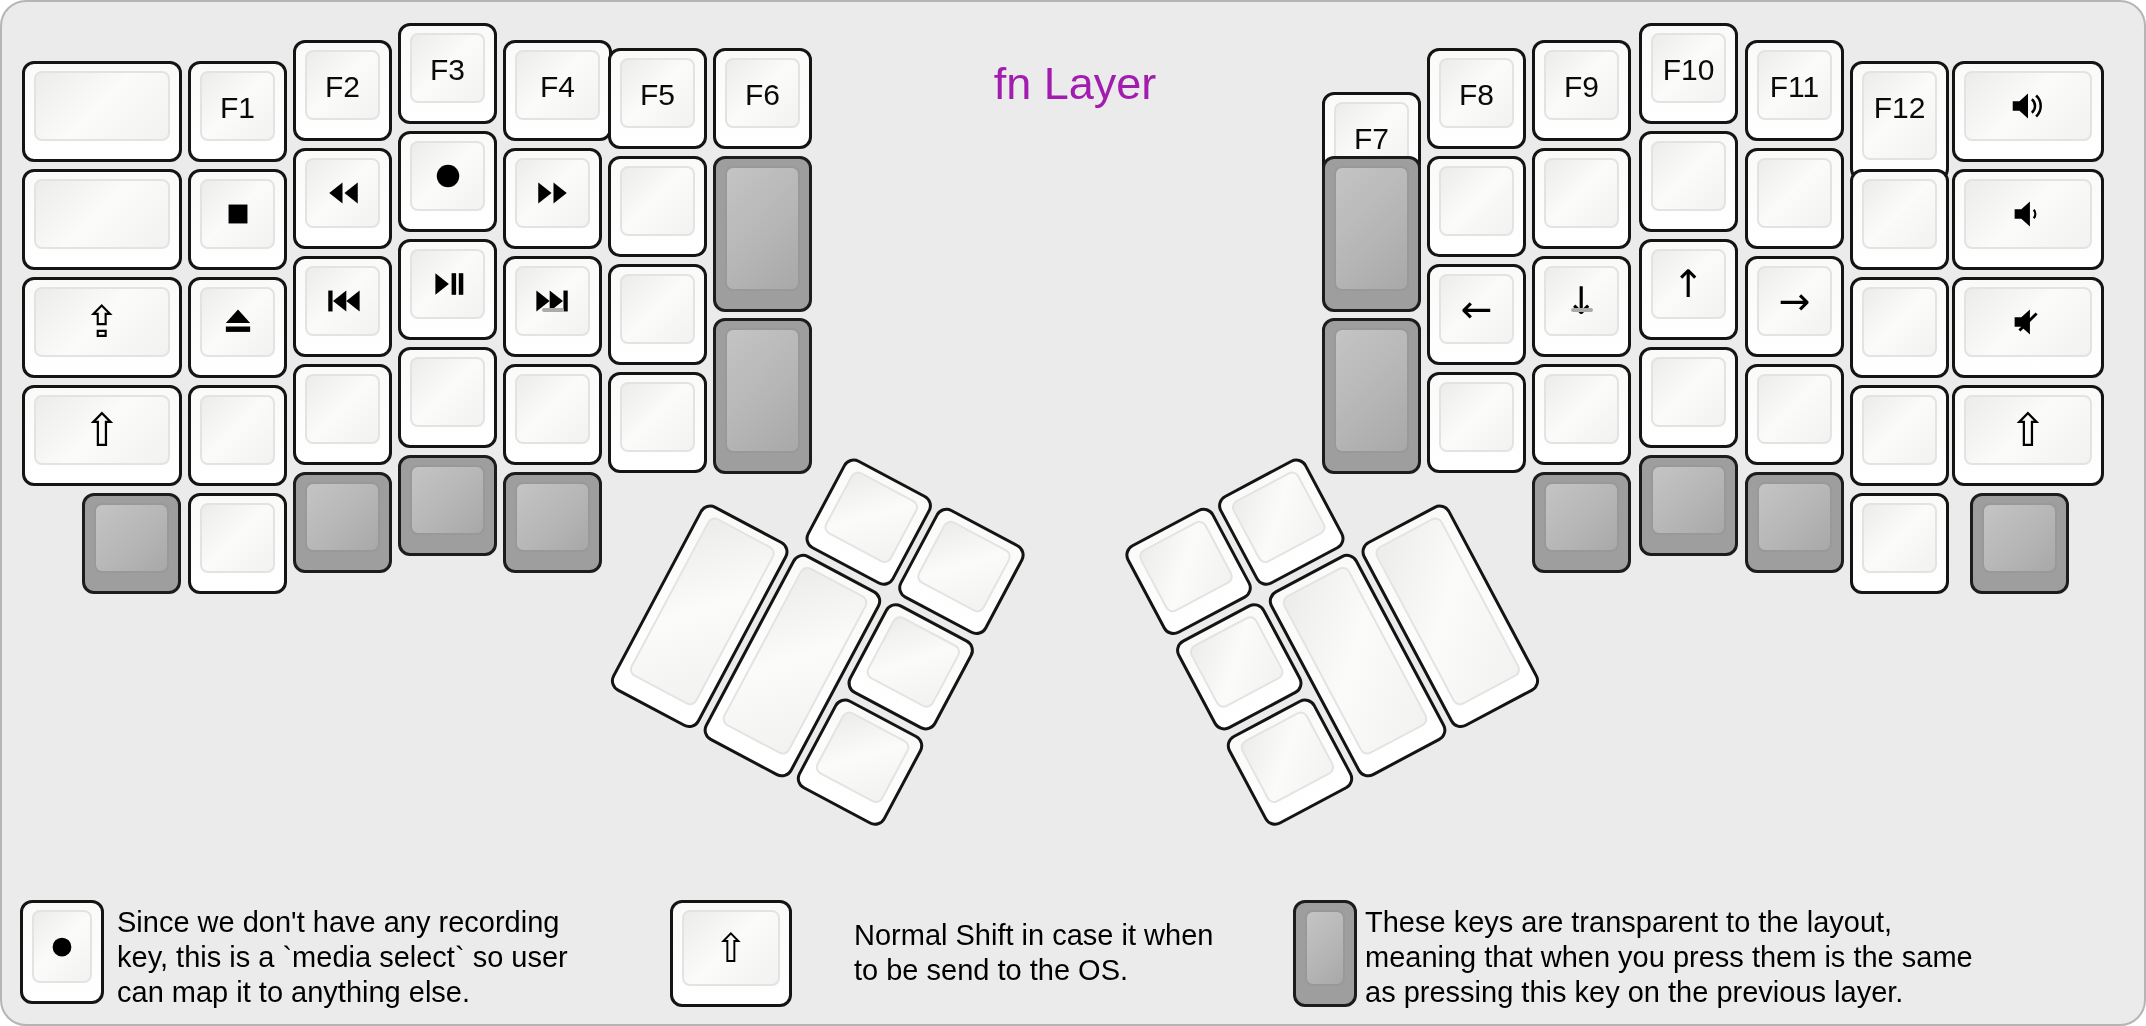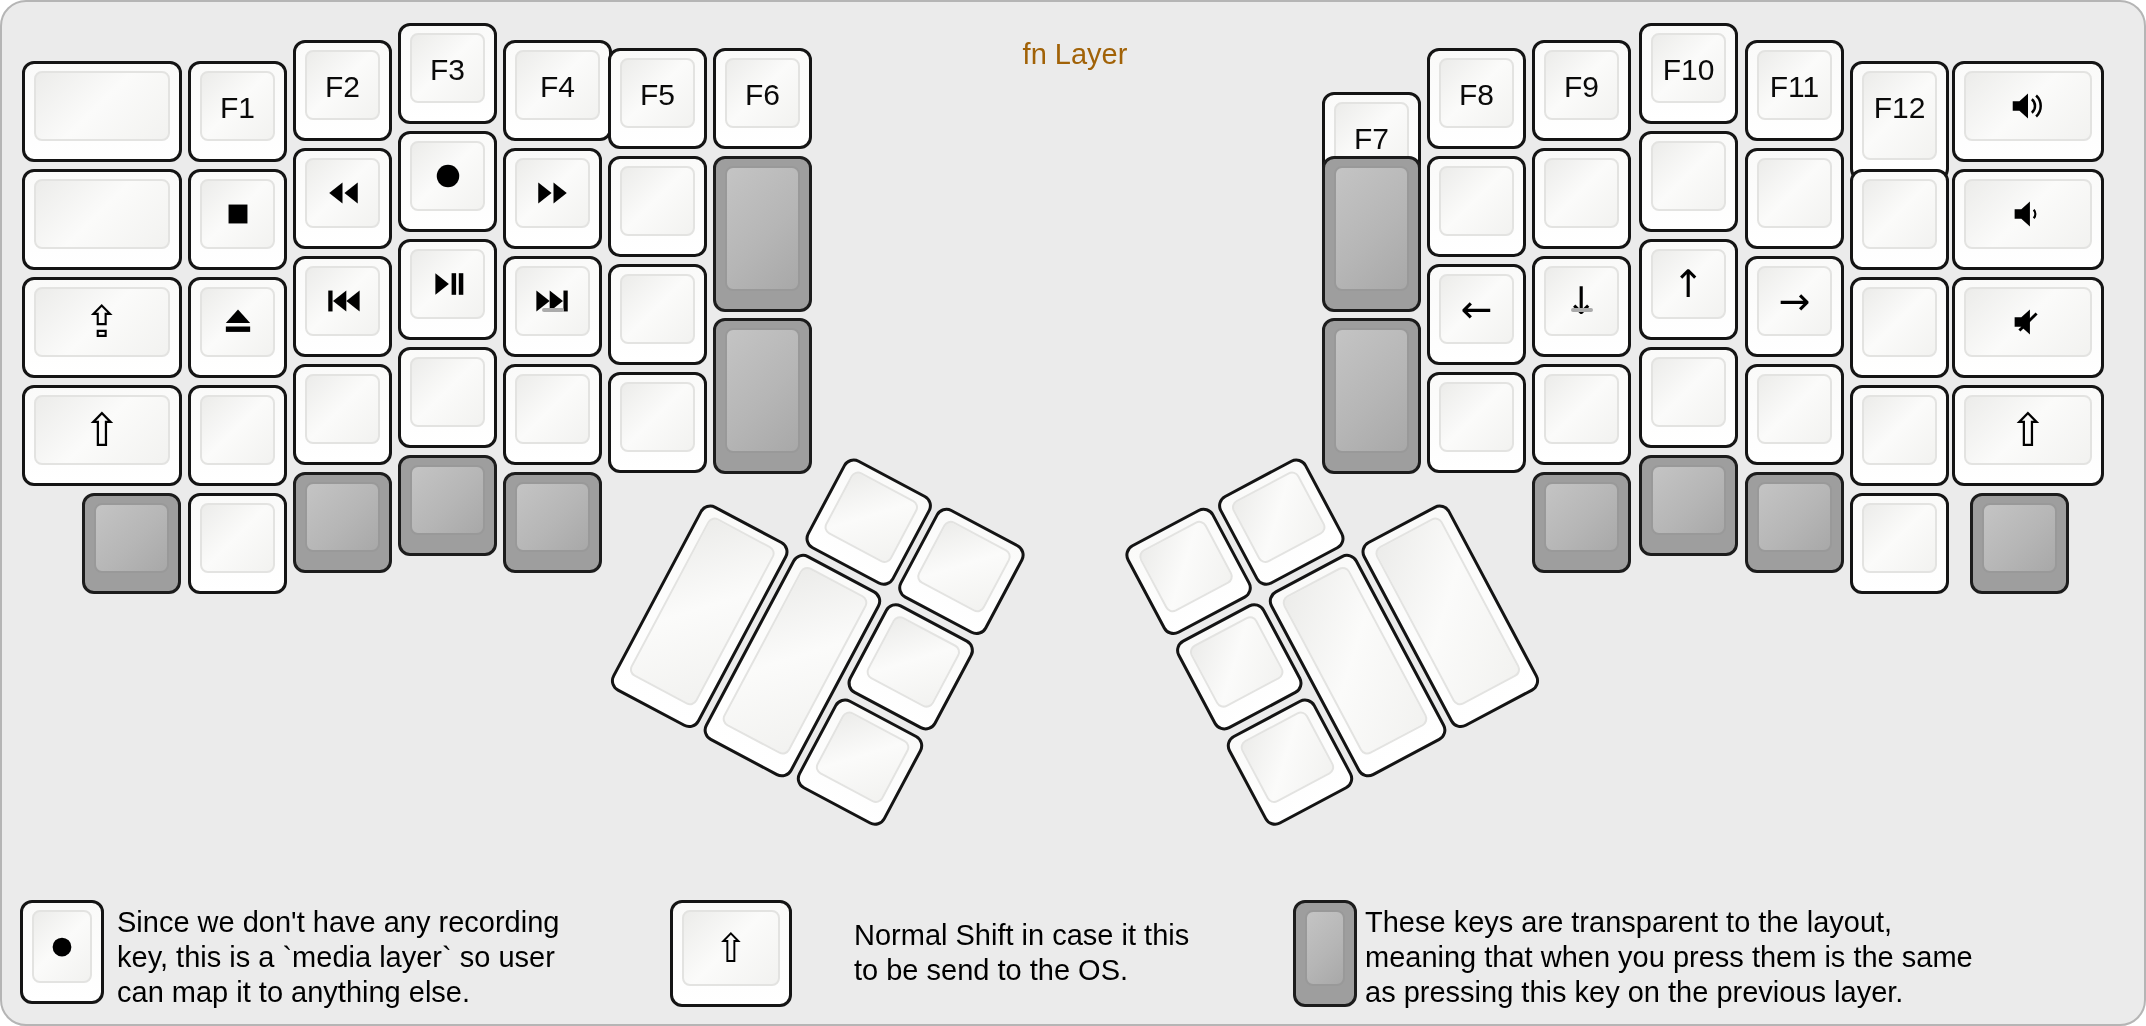--- a/index.html
+++ b/index.html
@@ -6,22 +6,22 @@
   #stage {
     position:relative; width:2146px; height:1026px; overflow:hidden;
     font-family:"Liberation Sans", sans-serif;
   }
   #board {
     position:absolute; left:0; top:0; right:0; bottom:0;
     background:#ebebeb; border:2px solid #b5b5b5; border-radius:26px;
     box-sizing:border-box;
   }
   .title {
-    position:absolute; left:962px; top:36px; width:222px; text-align:center;
-    font-size:29px; color:#a16207; letter-spacing:0;
+    position:absolute; left:962px; top:56px; width:222px; text-align:center;
+    font-size:45px; color:#a21caf; letter-spacing:0;
   }
   .key {
     position:absolute; box-sizing:border-box;
     background:linear-gradient(to bottom,#fafaf9,#ffffff);
     border:3px solid #141414; border-radius:12px;
   }
   .key .cap {
     position:absolute; left:9px; right:9px; top:7px; bottom:18px;
     border-radius:8px;
     background:linear-gradient(135deg,#ececea 0%,#fbfbfa 48%,#f2f2f0 100%);
@@ -412,28 +412,28 @@
         <div class="key" style="left: 18px; top: 898px; width: 84px; height: 104px;">
           <div class="cap">
             <span class="icon">
               <svg width="30" height="30" viewBox="0 0 40 40">
                 <circle cx="20" cy="20" r="12.5" fill="#000"></circle>
               </svg>
             </span>
           </div>
         </div>
         <div class="legend-text" style="left: 115px; top: 903px;">Since we don't have any recording
-key, this is a `media layer` so user
+key, this is a `media select` so user
 can map it to anything else.</div>
         <div class="key" style="left: 668px; top: 898px; width: 122px; height: 107px;">
           <div class="cap">
             <span class="glyph" style="font-size: 40px;">⇧</span>
           </div>
         </div>
-        <div class="legend-text" style="left: 852px; top: 916px;">Normal Shift in case it this
+        <div class="legend-text" style="left: 852px; top: 916px;">Normal Shift in case it when
 to be send to the OS.</div>
         <div class="key gray" style="left: 1291px; top: 898px; width: 64px; height: 107px;">
           <div class="cap"></div>
         </div>
         <div class="legend-text" style="left: 1363px; top: 903px;">These keys are transparent to the layout,
 meaning that when you press them is the same
 as pressing this key on the previous layer.</div>
       </div>
   </div>
 </div>

